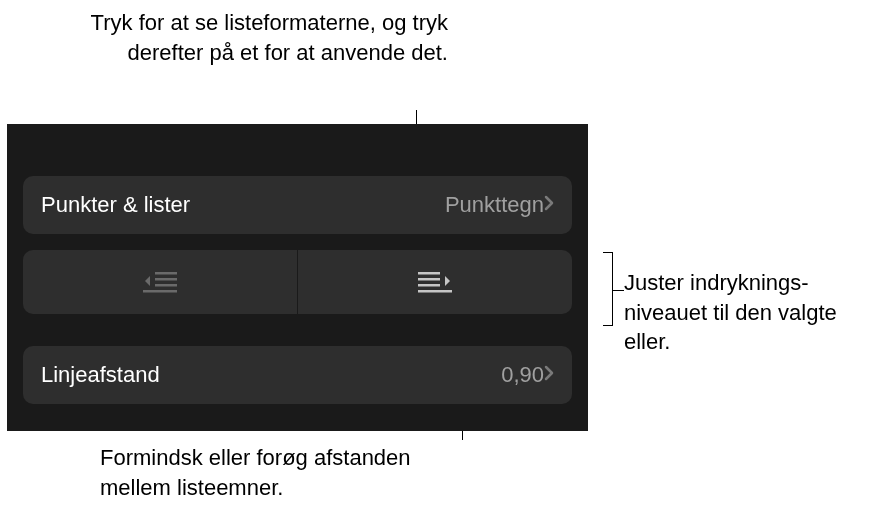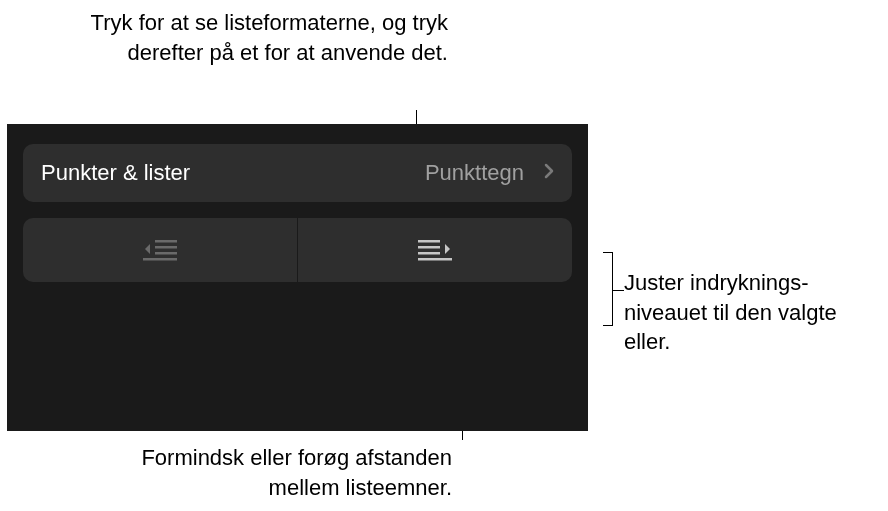--- a/index.html
+++ b/index.html
@@ -28,23 +28,23 @@
       text-align: right;
     }
     .callout-right {
       top: 268px;
       left: 624px;
       width: 250px;
       text-align: left;
     }
     .callout-bottom {
       top: 443px;
-      left: 82px;
+      left: 100px;
       width: 370px;
-      text-align: right;
+      text-align: left;
     }
     .callout-line {
       position: absolute;
       background: #000;
     }
     .line-top {
       top: 110px;
       left: 416px;
       width: 1px;
       height: 40px;
@@ -90,32 +90,33 @@
     }
     .row {
       background: #2e2e2e;
       border-radius: 10px;
       padding: 16px 18px;
       margin-bottom: 16px;
       display: flex;
       align-items: center;
       justify-content: space-between;
       cursor: pointer;
+      margin-top: 32px;
     }
     .row-label {
       color: #fff;
       font-size: 22px;
       font-weight: 400;
     }
     .row-value {
       color: #a0a0a0;
       font-size: 22px;
       display: flex;
       align-items: center;
-      gap: 20px;
+      gap: 0;
     }
     .chevron {
       color: #7a7a7a;
       font-size: 18px;
     }
     .indent-row {
       background: #2e2e2e;
       border-radius: 10px;
       display: flex;
       margin-bottom: 16px;
@@ -184,14 +185,25 @@
       <svg class="icon-svg" viewBox="0 0 34 24">
         <rect x="0" y="2" width="22" height="2.5"></rect>
         <rect x="0" y="8" width="22" height="2.5"></rect>
         <rect x="0" y="14" width="22" height="2.5"></rect>
         <rect x="0" y="20" width="34" height="2.5"></rect>
         <path d="M27 6 L32 11 L27 16 Z"></path>
       </svg>
     </div>
   </div>
 
+  <div class="row">
+    <span class="row-label">Linjeafstand</span>
+    <span class="row-value">
+      <span>0,90</span>
+      <span class="chevron">
+        <svg width="10" height="16" viewBox="0 0 10 16">
+            <path d="M2 2 L8 8 L2 14" stroke="#7a7a7a" stroke-width="2.5" fill="none" stroke-linecap="round" stroke-linejoin="round"></path>
+          </svg>
+      </span>
+    </span>
+  </div>
 
 </div>
 
 </body></html>

